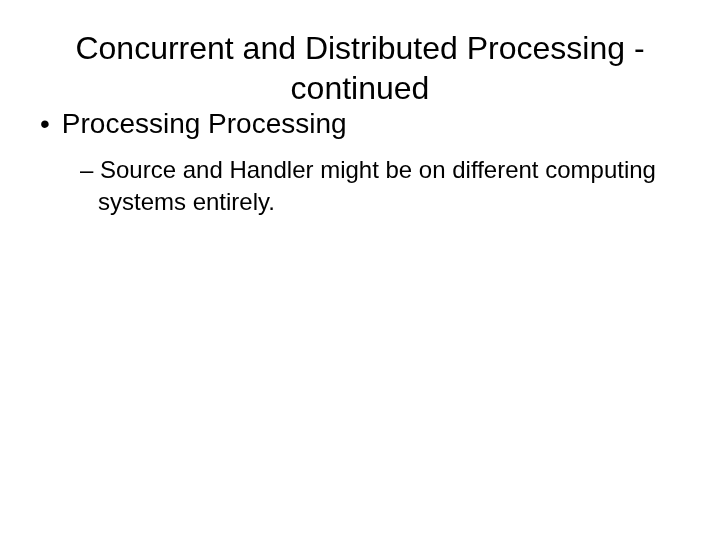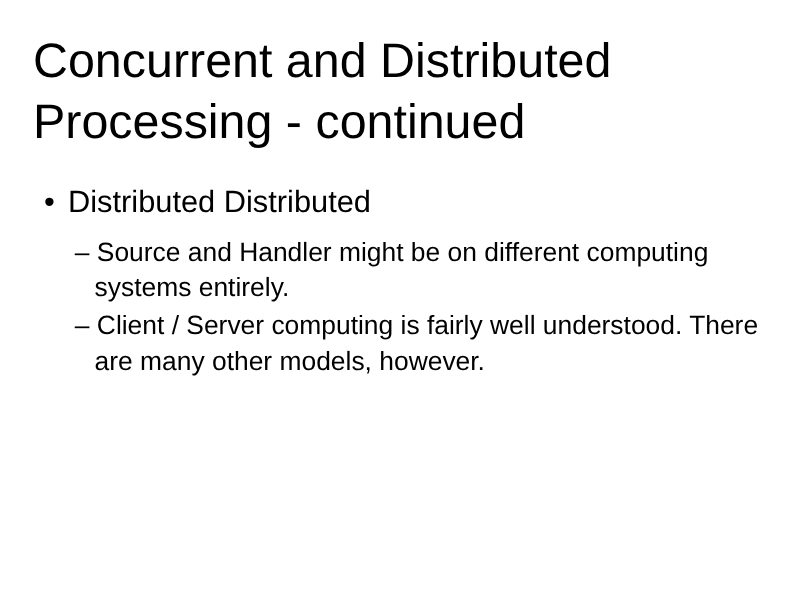--- a/index.html
+++ b/index.html
@@ -9,56 +9,55 @@
     }
     body {
       width: 720px;
       height: 540px;
       font-family: Arial, Helvetica, sans-serif;
       background: #ffffff;
       color: #000000;
       padding: 20px 30px;
     }
     .title {
-      font-size: 44px;
+      font-size: 32px;
+      text-align: center;
       font-weight: normal;
       line-height: 1.25;
       margin-top: 8px;
-      margin-bottom: 30px;
     }
     .section {
       margin-left: 10px;
     }
     .bullet-item {
       display: flex;
       align-items: flex-start;
       font-size: 28px;
       margin-bottom: 14px;
     }
     .bullet-marker {
       margin-right: 12px;
     }
     .sublist {
-      margin-left: 28px;
+      margin-left: 40px;
     }
     .dash-item {
       font-size: 24px;
       line-height: 1.35;
       margin-bottom: 2px;
       text-indent: -18px;
       padding-left: 18px;
     }
   </style>
 </head>
 <body>
 
 <h1 class="title">Concurrent and Distributed Processing - continued</h1>
 
 <div class="section">
   <div class="bullet-item">
     <span class="bullet-marker">•</span>
-    <span>Distributed Distributed</span>
+    <span>Processing Processing</span>
   </div>
   <div class="sublist">
     <div class="dash-item">– Source and Handler might be on different computing systems entirely.</div>
-    <div class="dash-item">– Client / Server computing is fairly well understood.  There are many other models, however.</div>
   </div>
 </div>
 
 </body></html>

